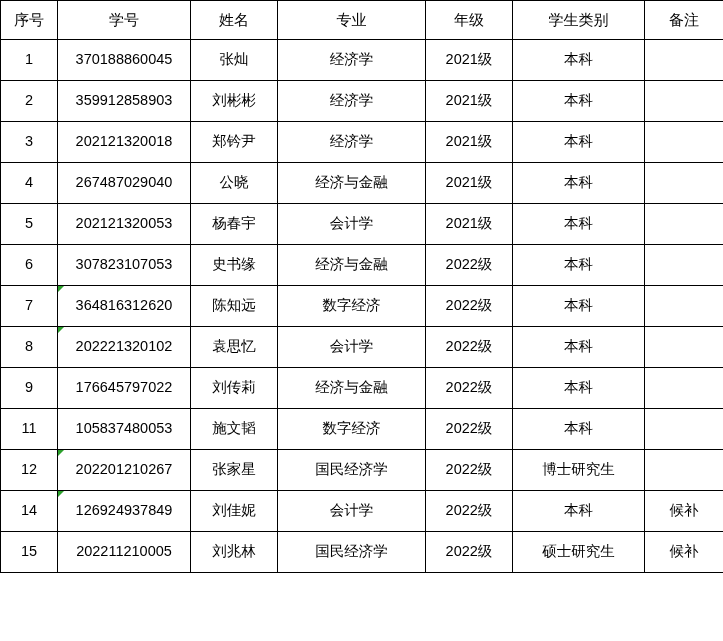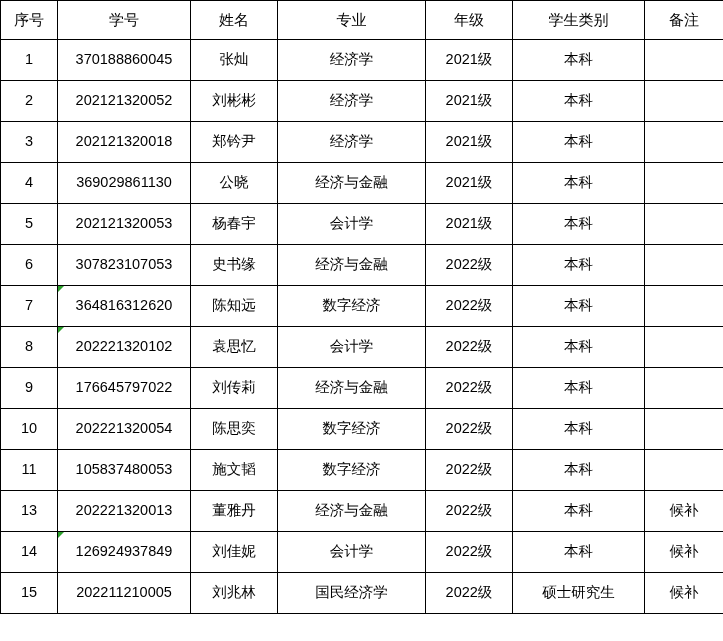--- a/index.html
+++ b/index.html
@@ -94,39 +94,39 @@
       <td class="num-cell">1</td>
       <td class="id-cell">370188860045</td>
       <td>张灿</td>
       <td>经济学</td>
       <td>2021级</td>
       <td>本科</td>
       <td></td>
     </tr>
     <tr>
       <td class="num-cell">2</td>
-      <td class="id-cell">202121320052</td>
+      <td class="id-cell">359912858903</td>
       <td>刘彬彬</td>
       <td>经济学</td>
       <td>2021级</td>
       <td>本科</td>
       <td></td>
     </tr>
     <tr>
       <td class="num-cell">3</td>
       <td class="id-cell">202121320018</td>
       <td>郑钤尹</td>
       <td>经济学</td>
       <td>2021级</td>
       <td>本科</td>
       <td></td>
     </tr>
     <tr>
       <td class="num-cell">4</td>
-      <td class="id-cell">369029861130</td>
+      <td class="id-cell">267487029040</td>
       <td>公晓</td>
       <td>经济与金融</td>
       <td>2021级</td>
       <td>本科</td>
       <td></td>
     </tr>
     <tr>
       <td class="num-cell">5</td>
       <td class="id-cell">202121320053</td>
       <td>杨春宇</td>
@@ -165,45 +165,36 @@
     <tr>
       <td class="num-cell">9</td>
       <td class="id-cell">176645797022</td>
       <td>刘传莉</td>
       <td>经济与金融</td>
       <td>2022级</td>
       <td>本科</td>
       <td></td>
     </tr>
     <tr>
-      <td class="num-cell">10</td>
-      <td class="id-cell">202221320054</td>
-      <td>陈思奕</td>
-      <td>数字经济</td>
-      <td>2022级</td>
-      <td>本科</td>
-      <td></td>
-    </tr>
-    <tr>
       <td class="num-cell">11</td>
       <td class="id-cell">105837480053</td>
       <td>施文韬</td>
       <td>数字经济</td>
       <td>2022级</td>
       <td>本科</td>
       <td></td>
     </tr>
     <tr>
-      <td class="num-cell">13</td>
-      <td class="id-cell">202221320013</td>
-      <td>董雅丹</td>
-      <td>经济与金融</td>
-      <td>2022级</td>
-      <td>本科</td>
-      <td>候补</td>
+      <td class="num-cell">12</td>
+      <td class="id-cell marked">202201210267</td>
+      <td>张家星</td>
+      <td>国民经济学</td>
+      <td>2022级</td>
+      <td>博士研究生</td>
+      <td></td>
     </tr>
     <tr>
       <td class="num-cell">14</td>
       <td class="id-cell marked">126924937849</td>
       <td>刘佳妮</td>
       <td>会计学</td>
       <td>2022级</td>
       <td>本科</td>
       <td>候补</td>
     </tr>

